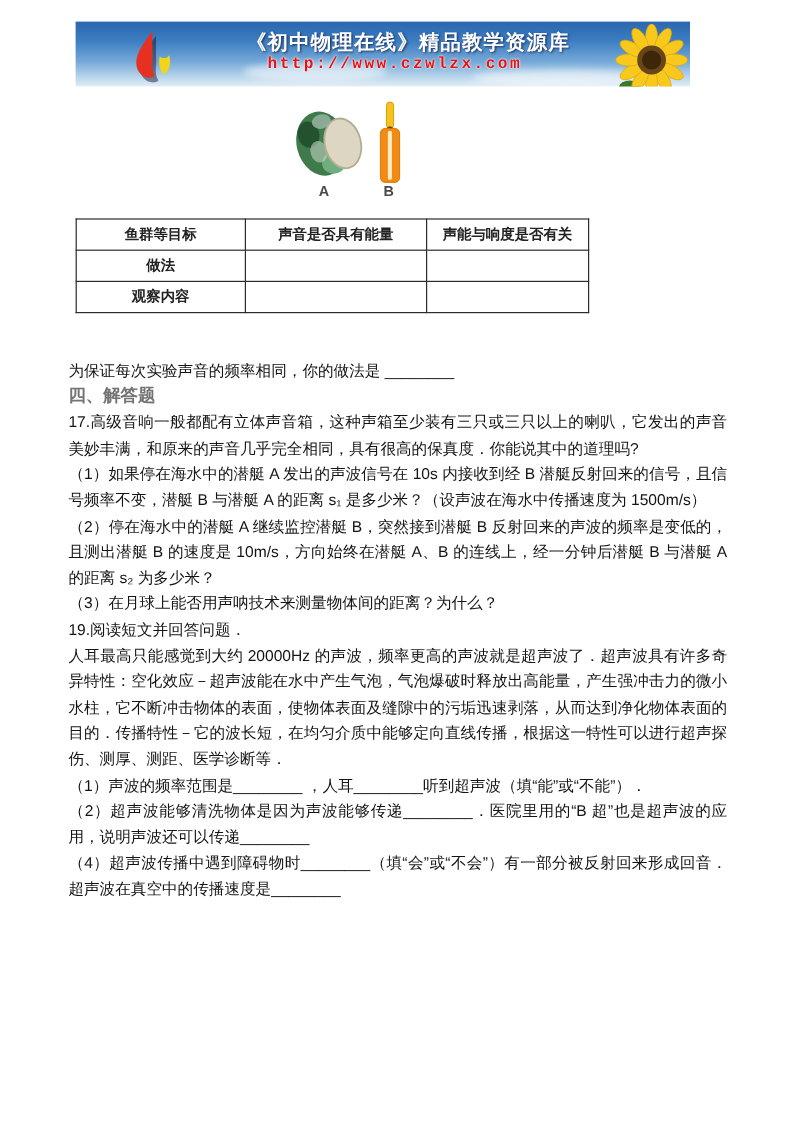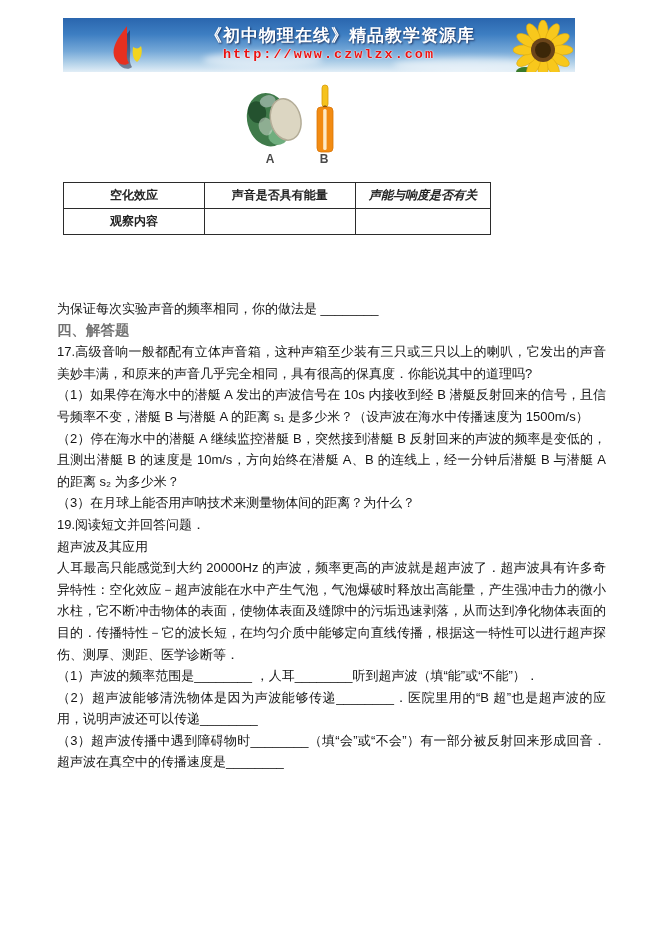--- a/index.html
+++ b/index.html
@@ -60,21 +60,21 @@
     border-collapse: collapse;
     font-size: 12px; font-weight: 600; color: #222;
   }
   .exp-table td {
     border: 1.6px solid #2b2b2b;
     height: 26px; text-align: center; vertical-align: middle;
     padding: 1px 3px;
   }
   .exp-table .c1 { width: 150px; }
   .exp-table .c2 { width: 161px; }
-  .exp-table .c3 { width: 144px; font-style: italic; }
+  .exp-table .c3 { width: 144px; }
 
   
   .content {
     position: absolute; left: 57px; top: 298px; width: 549px;
     font-size: 13px; line-height: 21.6px; text-align: justify;
     color: #141414;
   }
   .content p { margin: 0; }
   .sec-heading {
     font-weight: bold; font-size: 14.5px; margin: 3px 0 3px;
@@ -158,40 +158,44 @@
       <rect x="3" y="23" width="16" height="45" rx="4" fill="#f28b12" stroke="#d97607" stroke-width="0.8"></rect>
       <rect x="9.2" y="25" width="3.4" height="41" rx="1.6" fill="#fff4da" opacity="0.9"></rect>
     </svg>
     <div class="fig-label fig-label-a">A</div>
     <div class="fig-label fig-label-b">B</div>
   </div>
 
   <table class="exp-table">
     <tbody>
       <tr>
-        <td class="c1">空化效应</td>
+        <td class="c1">鱼群等目标</td>
         <td class="c2">声音是否具有能量</td>
         <td class="c3">声能与响度是否有关</td>
+      </tr>
+      <tr>
+        <td class="c1">做法</td>
+        <td class="c2"></td>
+        <td class="c3"></td>
       </tr>
       <tr>
         <td class="c1">观察内容</td>
         <td class="c2"></td>
         <td class="c3"></td>
       </tr>
     </tbody>
   </table>
 
   <div class="content">
     <p>为保证每次实验声音的频率相同，你的做法是 ________</p>
     <p class="sec-heading">四、解答题</p>
     <p>17.高级音响一般都配有立体声音箱，这种声箱至少装有三只或三只以上的喇叭，它发出的声音美妙丰满，和原来的声音几乎完全相同，具有很高的保真度．你能说其中的道理吗?</p>
     <p>（1）如果停在海水中的潜艇 A 发出的声波信号在 10s 内接收到经 B 潜艇反射回来的信号，且信号频率不变，潜艇 B 与潜艇 A 的距离 s₁ 是多少米？（设声波在海水中传播速度为 1500m/s）</p>
     <p>（2）停在海水中的潜艇 A 继续监控潜艇 B，突然接到潜艇 B 反射回来的声波的频率是变低的，且测出潜艇 B 的速度是 10m/s，方向始终在潜艇 A、B 的连线上，经一分钟后潜艇 B 与潜艇 A 的距离 s₂ 为多少米？</p>
     <p>（3）在月球上能否用声呐技术来测量物体间的距离？为什么？</p>
     <p>19.阅读短文并回答问题．</p>
-    <p>超声波及其应用</p>
     <p>人耳最高只能感觉到大约 20000Hz 的声波，频率更高的声波就是超声波了．超声波具有许多奇异特性：空化效应－超声波能在水中产生气泡，气泡爆破时释放出高能量，产生强冲击力的微小水柱，它不断冲击物体的表面，使物体表面及缝隙中的污垢迅速剥落，从而达到净化物体表面的目的．传播特性－它的波长短，在均匀介质中能够定向直线传播，根据这一特性可以进行超声探伤、测厚、测距、医学诊断等．</p>
     <p>（1）声波的频率范围是________ ，人耳________听到超声波（填“能”或“不能”）．</p>
     <p>（2）超声波能够清洗物体是因为声波能够传递________．医院里用的“B 超”也是超声波的应用，说明声波还可以传递________</p>
-    <p>（3）超声波传播中遇到障碍物时________（填“会”或“不会”）有一部分被反射回来形成回音．超声波在真空中的传播速度是________</p>
+    <p>（4）超声波传播中遇到障碍物时________（填“会”或“不会”）有一部分被反射回来形成回音．超声波在真空中的传播速度是________</p>
   </div>
 
 </div>
 
 </body></html>

